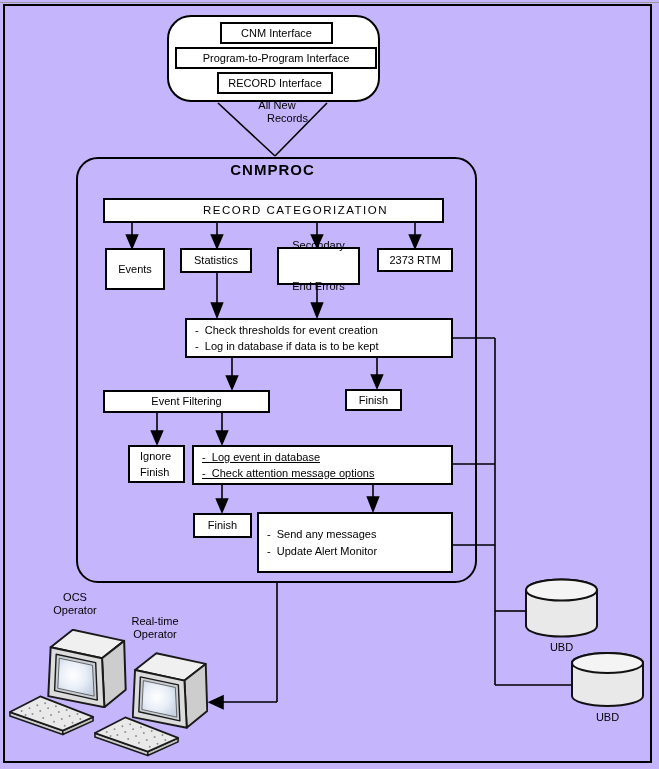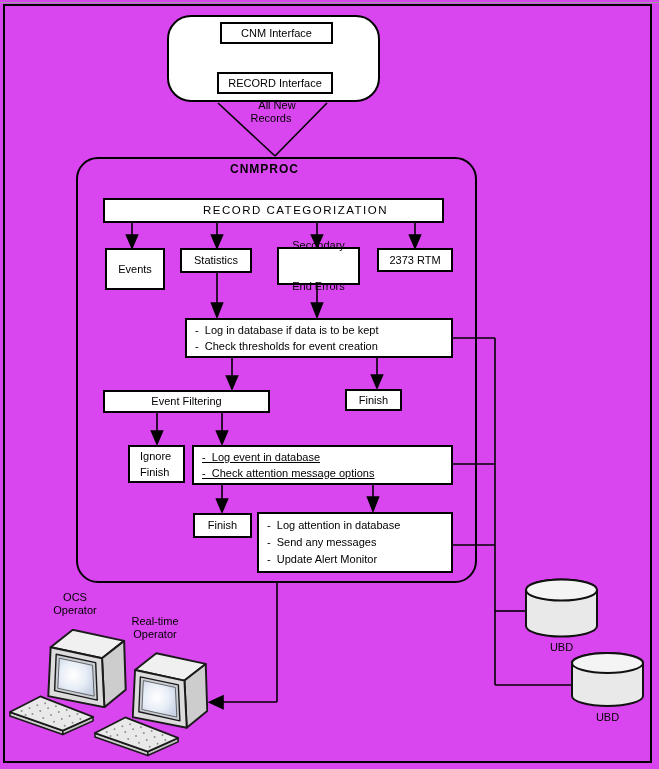--- a/index.html
+++ b/index.html
@@ -1,17 +1,17 @@
 <!DOCTYPE html>
 <html><head>
 <meta charset="utf-8">
 <style>
   html,body{margin:0;padding:0;background:#fff;}
   #canvas{
-    position:relative;width:659px;height:769px;background:#d946ef;
+    position:relative;width:659px;height:769px;background:#c4b5fd;
     font-family:"Liberation Sans",sans-serif;color:#000;overflow:hidden;
   }
   #frame{position:absolute;left:3px;top:4px;width:649px;height:759px;
     border:2px solid #000;box-sizing:border-box;}
   #topline{position:absolute;left:0;top:2px;width:659px;height:1px;background:#9b9b9b;}
   #overlay{position:absolute;left:0;top:0;z-index:1;}
   .rcontainer{position:absolute;border:2px solid #000;box-sizing:border-box;z-index:2;}
   .box{
     position:absolute;background:#fff;border:2px solid #000;box-sizing:border-box;
     display:flex;align-items:center;justify-content:center;text-align:center;
@@ -20,23 +20,23 @@
   .multiline{flex-direction:column;}
   .bullets{align-items:flex-start;justify-content:center;flex-direction:column;
     padding-left:8px;text-align:left;}
   .bullets div{white-space:pre;line-height:16px;}
   .label{position:absolute;font-size:11px;line-height:13px;text-align:center;z-index:3;}
   #ifc-container{left:167px;top:15px;width:213px;height:87px;border-radius:24px;background:#fff;}
   #cnm-box{left:220px;top:22px;width:113px;height:22px;}
   #ptp-box{left:175px;top:47px;width:202px;height:22px;}
   #snams-box{left:217px;top:72px;width:116px;height:22px;}
   #funnel-line1{left:240px;top:99px;width:74px;}
-  #funnel-line2{left:234px;top:112px;width:74px;}
+  #funnel-line2{left:234px;top:112px;width:74px;text-align:right;}
   #cnmproc-container{left:76px;top:157px;width:401px;height:426px;border-radius:22px;background:transparent;}
-  #cnmproc-title{left:64px;top:163px;width:401px;font-weight:bold;font-size:12px;letter-spacing:1px;}
+  #cnmproc-title{left:72px;top:163px;width:401px;font-weight:bold;font-size:15px;letter-spacing:1px;}
   #rc-box{left:103px;top:198px;width:341px;height:25px;letter-spacing:1.5px;font-size:11.5px;padding-left:44px;}
   #events-box{left:105px;top:248px;width:60px;height:42px;}
   #stats-box{left:180px;top:248px;width:72px;height:25px;}
   #secondary-box{left:277px;top:247px;width:83px;height:38px;gap:28px;}
   #rtm-box{left:377px;top:248px;width:76px;height:24px;}
   #action1-box{left:185px;top:318px;width:268px;height:40px;}
   #ef-box{left:103px;top:390px;width:167px;height:23px;}
   #finish1-box{left:345px;top:389px;width:57px;height:22px;}
   #ignore-box{left:128px;top:445px;width:57px;height:38px;padding-left:10px;align-items:flex-start;text-align:left;line-height:16px;}
   #action2-box{left:192px;top:445px;width:261px;height:40px;text-decoration:underline;}
@@ -155,60 +155,60 @@
     </g>
 
     <use href="#sym-crt" x="47" y="629" width="80" height="79"></use>
     <use href="#sym-crt" x="132" y="651" width="76" height="79"></use>
     <use href="#sym-kb" x="8" y="691" width="88" height="47"></use>
     <use href="#sym-kb" x="93" y="712" width="88" height="47"></use>
   </svg>
 
   <div id="ifc-container" class="rcontainer"></div>
   <div id="cnm-box" class="box">CNM Interface</div>
+  <div id="ptp-box" class="box">Program-to-Program Interface</div>
   <div id="snams-box" class="box">RECORD Interface</div>
 
   <div id="funnel-line1" class="label">All New</div>
   <div id="funnel-line2" class="label">Records</div>
 
   <div id="cnmproc-container" class="rcontainer"></div>
   <div id="cnmproc-title" class="label">CNMPROC</div>
 
   <div id="rc-box" class="box">RECORD CATEGORIZATION</div>
 
   <div id="events-box" class="box">Events</div>
   <div id="stats-box" class="box">Statistics</div>
   <div id="secondary-box" class="box multiline">
     <div>Secondary</div>
     <div>End Errors</div>
   </div>
   <div id="rtm-box" class="box">2373 RTM</div>
 
   <div id="action1-box" class="box bullets">
+    <div>-  Check thresholds for event creation</div>
     <div>-  Log in database if data is to be kept</div>
-    <div>-  Check thresholds for event creation</div>
   </div>
 
   <div id="ef-box" class="box">Event Filtering</div>
   <div id="finish1-box" class="box">Finish</div>
 
   <div id="ignore-box" class="box multiline">
     <div>Ignore</div>
     <div>Finish</div>
   </div>
 
   <div id="action2-box" class="box bullets">
     <div>-  Log event in database</div>
     <div>-  Check attention message options</div>
   </div>
 
   <div id="finish2-box" class="box">Finish</div>
 
   <div id="action3-box" class="box bullets">
-    <div>-  Log attention in database</div>
     <div>-  Send any messages</div>
     <div>-  Update Alert Monitor</div>
   </div>
 
   <div id="ocs-label" class="label">
     <div>OCS</div>
     <div>Operator</div>
   </div>
   <div id="rt-label" class="label">
     <div>Real-time</div>

